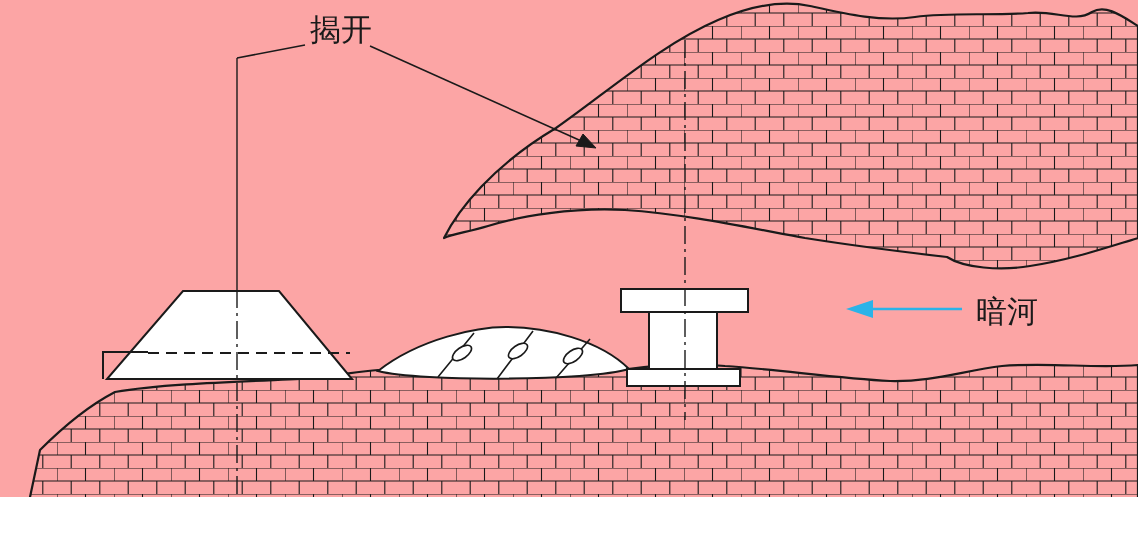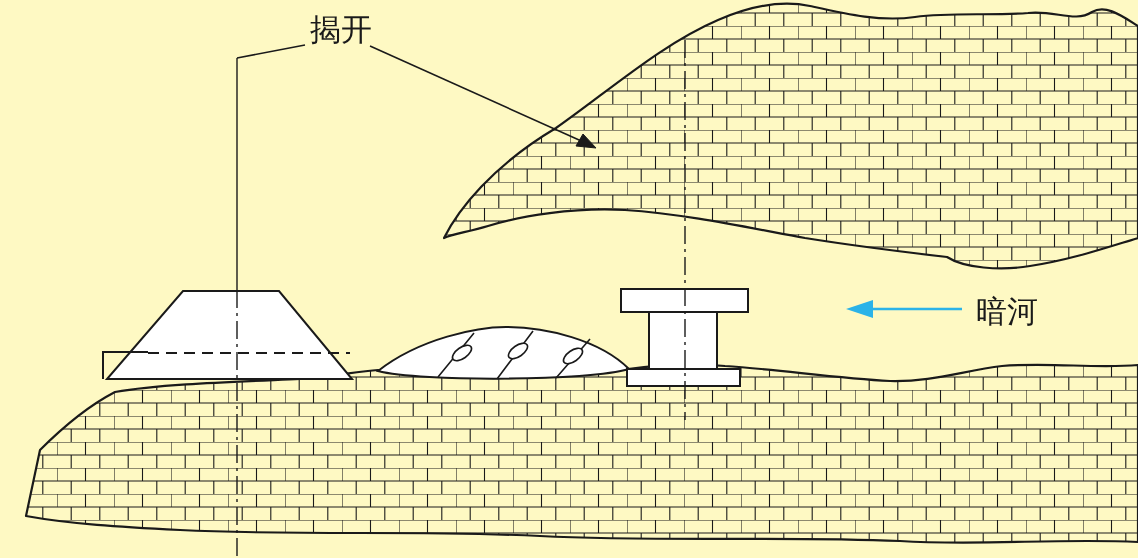--- a/index.html
+++ b/index.html
@@ -4,22 +4,22 @@
 <style>
   html, body {
     margin: 0;
     padding: 0;
     background: #ffffff;
     font-family: "Liberation Sans", sans-serif;
   }
   .stage {
     position: relative;
     width: 1138px;
-    height: 558px;
-    background: #fef9c3;
+    height: 497px;
+    background: #fca5a5;
     overflow: hidden;
   }
   svg { display: block; }
   text {
     font-family: "Liberation Sans", sans-serif;
     fill: #1a1a1a;
   }
 </style>
 </head>
 <body>

